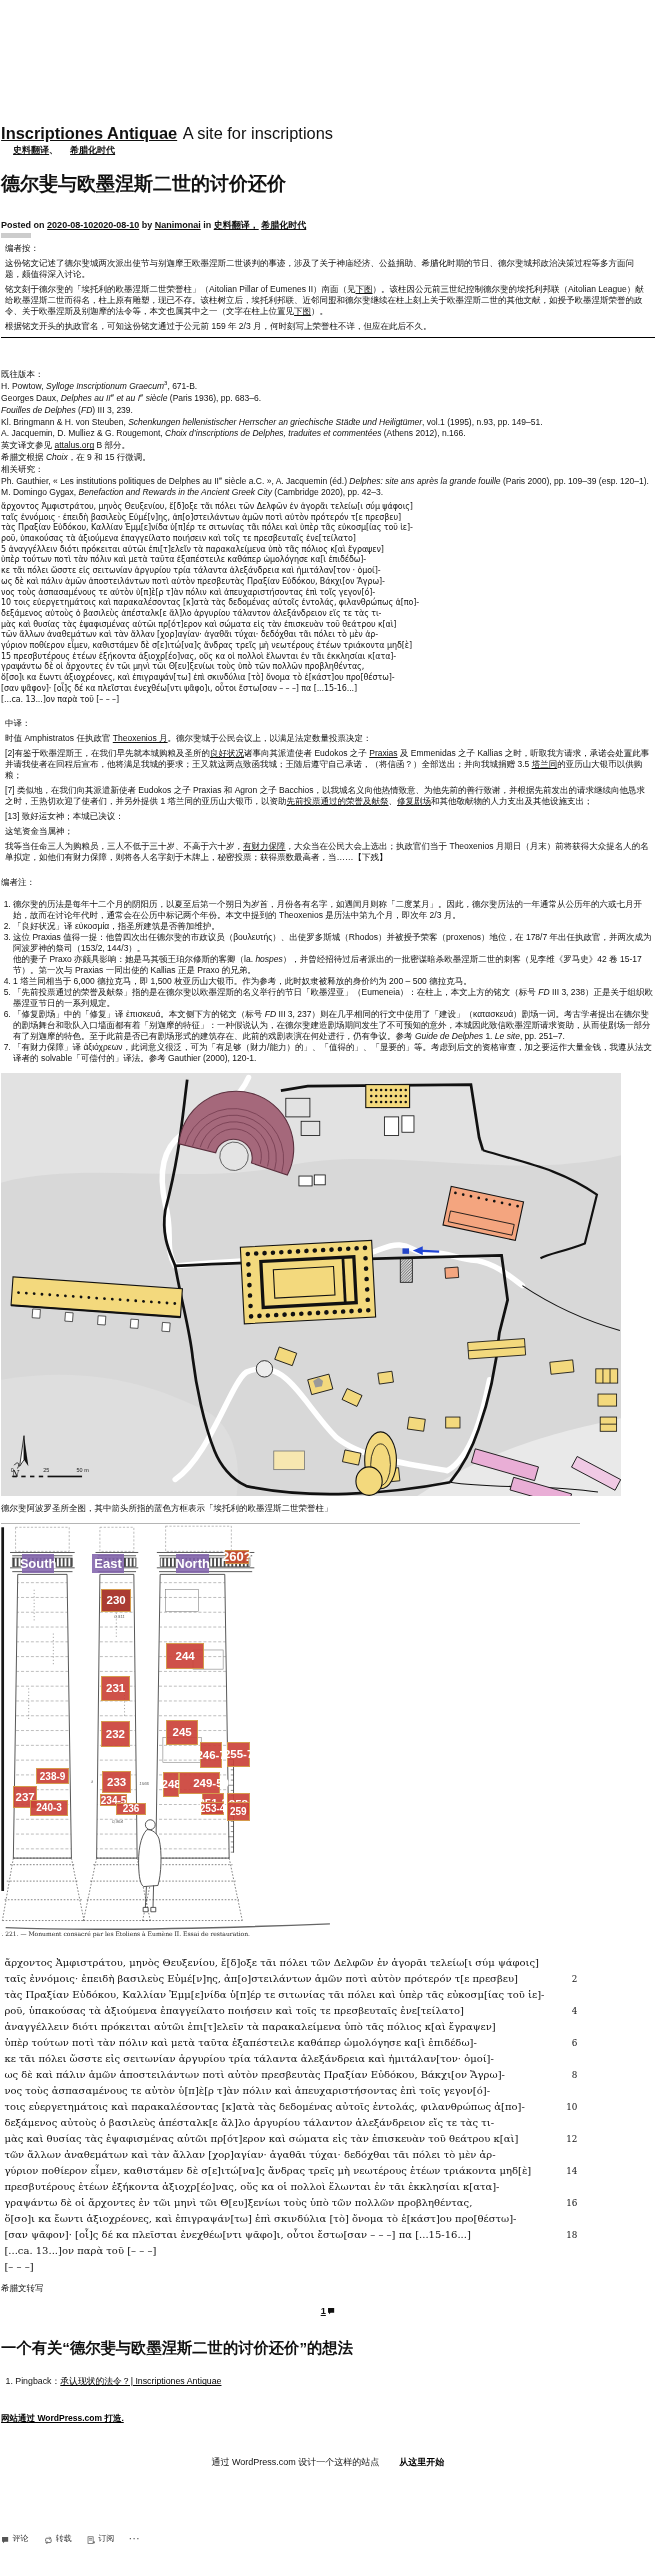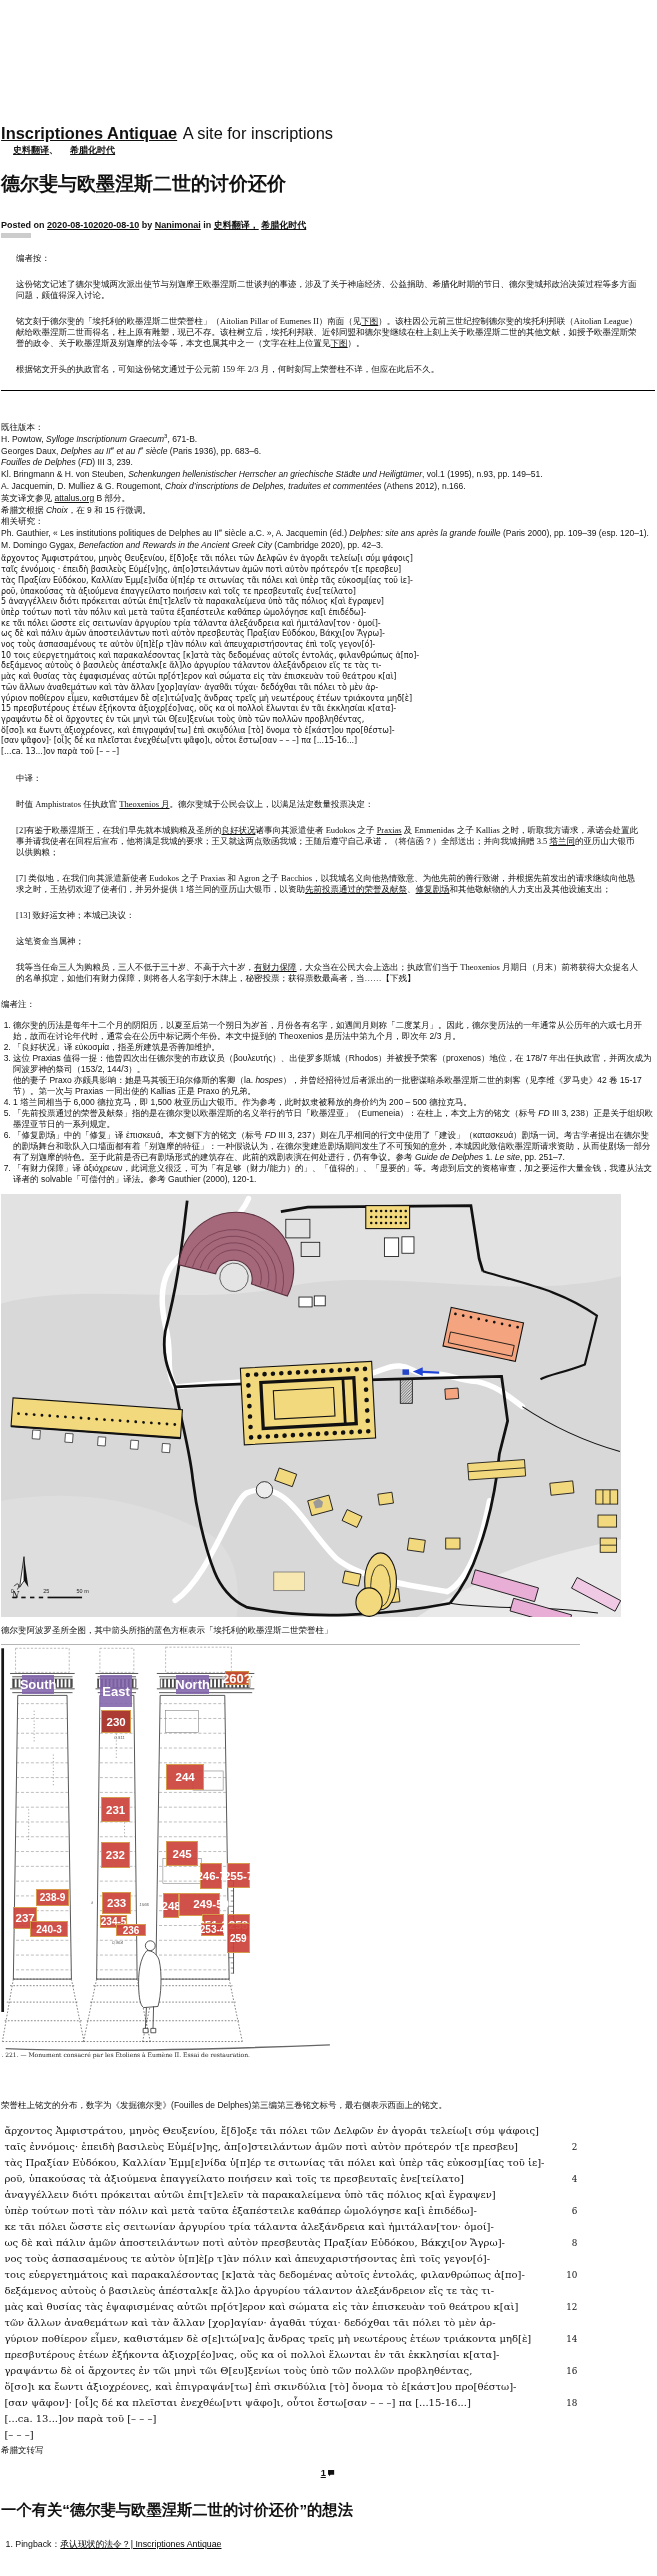--- a/index.html
+++ b/index.html
@@ -16,21 +16,21 @@
   .site-title{font-weight:bold;text-decoration:underline;}
   .site-tagline{font-weight:normal;margin-left:5.5px;}
   .top-cats{font-size:9px;font-weight:bold;line-height:12px;margin-top:1.1px;}
   .top-cats .u{text-decoration:underline;padding-left:12px;}
   
   .post-title{font-size:19px;font-weight:bold;line-height:25px;margin-top:15.3px;}
   .post-meta{font-size:9px;font-weight:bold;margin-top:23px;line-height:12px;}
   .meta-bar{width:30px;height:5px;background:#cccccc;margin-top:1.6px;}
   .body-txt{font-size:8.5px;line-height:11px;}
   .intro{margin-top:5.5px;}
-  .intro p,.trans p{margin:15px;font-family:Liberation Serif, serif;}
+  .intro p,.trans p{margin:4px;}
   hr.rule{border:none;border-top:1.6px solid #000;margin:5px 0 0 0;}
   .editions{margin-top:31px;line-height:11.8px;}
   .editions div{min-height:11.5px;}
   .gnote{margin-top:0;line-height:11.8px;}
   .related{line-height:11.8px;}
   .greek-sans{margin-top:2.7px;font-family:"DejaVu Sans",sans-serif;
     font-size:8px;line-height:10.7px;letter-spacing:-0.1px;}
   .trans{margin-top:13px;}
   .notes{margin-top:14.2px;}
   .notes-label{margin-bottom:10.4px;}
@@ -49,21 +49,21 @@
   .pbox.sm{font-size:10px;}
   .pbox.darkred{background:rgba(167,48,40,.95);}
   .pbox.orange{background:rgba(197,74,44,.95);border-color:#cc8c46;font-size:13px;}
   .pbox.purple{background:rgba(130,99,172,.88);border:none;font-size:13px;font-weight:600;}
   .caption-zh{margin-top:36px;}
   
   .greek-serif{margin-top:12px;width:573px;font-family:"DejaVu Serif","Liberation Serif",serif;
     font-size:10px;line-height:16px;padding-left:3.3px;}
   .greek-serif .row{display:flex;}
   .greek-serif .gnum{margin-left:auto;font-size:8.8px;}
-  .transcap{margin-top:2px;font-family:Liberation Serif, serif;}
+  .transcap{margin-top:8px;font-family:Liberation Serif, serif;}
   
   .ccount{margin-top:12px;text-align:center;font-size:9.3px;font-weight:bold;}
   .ccount .n{text-decoration:underline;margin-right:1.1px;}
   .ccount svg{vertical-align:-1.1px;}
   .comments-heading{font-size:15.3px;font-weight:bold;margin-top:21px;line-height:22px;}
   ol.pings{margin:17.5px 0 0 0;padding-left:14.2px;font-size:8.8px;}
   
   .built{margin-top:25px;font-size:8.5px;font-weight:bold;}
   .cta{margin-top:31px;text-align:center;font-size:9px;}
   .cta .start{font-weight:bold;margin-left:20px;}
@@ -577,21 +577,21 @@
             <text x="164" y="472">λ</text>
       </g>
 
       <text x="218" y="753" text-anchor="middle" font-size="11" fill="#222" class="figtext">Fig. 221. — Monument consacré par les Etoliens à Eumène II. Essai de restauration.</text>
     </svg>
 
     <div>
       <div class="pbox purple" style="left: 21px; top: 30px; width: 32px; height: 19px;">
             <span>South</span>
           </div>
-          <div class="pbox purple" style="left: 99px; top: 30px; width: 32px; height: 32px; text-align: right;">
+          <div class="pbox purple" style="left: 91px; top: 30px; width: 32px; height: 19px; text-align: right;">
             <span>East</span>
           </div>
           <div class="pbox purple" style="left: 175px; top: 30px; width: 33px; height: 19px;">
             <span>North</span>
           </div>
           <div class="pbox orange" style="left: 224px; top: 26px; width: 23.6px; height: 14px;">
             <span>260?</span>
           </div>
           <div class="pbox darkred" style="left: 100px; top: 65px; width: 30px; height: 23px;">
             <span>230</span>
@@ -640,27 +640,26 @@
           </div>
           <div class="pbox red sm" style="left: 99px; top: 270px; width: 27px; height: 12.6px;">
             <span>234-5</span>
           </div>
           <div class="pbox red sm" style="left: 99px; top: 279px; width: 30px; height: 12px; margin-left: 16px;">
             <span>236</span>
           </div>
           <div class="pbox red sm" style="left: 200px; top: 278px; width: 23px; height: 13px;">
             <span>253-4</span>
           </div>
-          <div class="pbox red sm" style="left: 226px; top: 278px; width: 22.5px; height: 30px;">
+          <div class="pbox red sm" style="left: 226px; top: 278px; width: 22.5px; height: 19px;">
             <span>259</span>
           </div>
     </div>
   </div>
 
-  <p class="caption-zh body-txt">荣誉柱上铭文的分布，数字为《发掘德尔斐》(Fouilles de Delphes)第三编第三卷铭文标号，最右侧表示西面上的铭文。</p>
 
   <div class="greek-serif">
     <div class="row">
         <span class="gtxt">ἄρχοντος Ἀμφιστράτου, μηνὸς Θευξενίου, ἔ[δ]οξε τᾶι πόλει τῶν Δελφῶν ἐν ἀγορᾶι τελείω[ι σύμ ψάφοις]</span>
           <span class="gnum"></span>
       </div>
         <div class="row">
         <span class="gtxt">ταῖς ἐννόμοις· ἐπειδὴ βασιλεὺς Εὐμέ[ν]ης, ἀπ[ο]στειλάντων ἁμῶν ποτὶ αὐτὸν πρότερόν τ[ε πρεσβευ]</span>
           <span class="gnum">2</span>
       </div>

